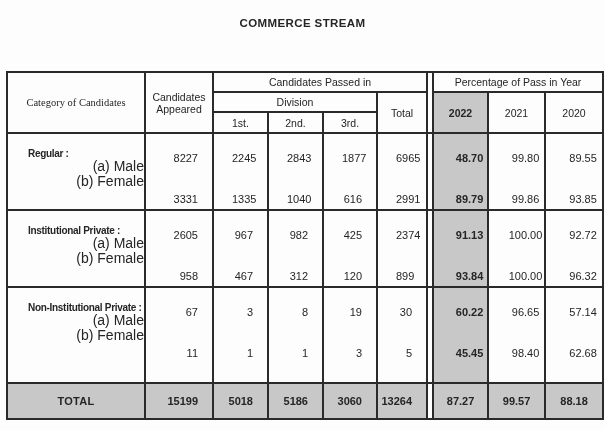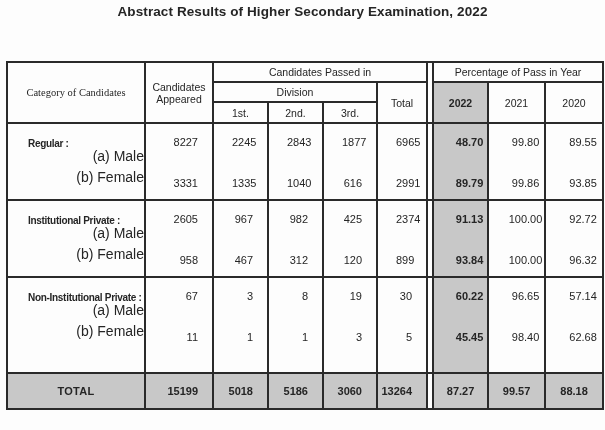--- a/index.html
+++ b/index.html
@@ -36,36 +36,36 @@
   .spacer { background: #ffffff; }
   .sp-h { border-top: none; border-bottom: none; }
   tr.section td { vertical-align: top; height: 77px; padding-left: 18px; }
   tr.section.tall td { height: 96px; }
   td.cat-cell { padding-left: 4px; }
   .sec-title {
     font-weight: bold; font-size: 10px; letter-spacing: -0.3px;
     padding: 13px 0 0 2px; line-height: 13px; white-space: nowrap;
   }
   .sec-label { font-size: 14px; padding-left: 10px; line-height: 13px; text-align: right; }
-  .sec-label.f { margin-top: 8px; }
+  .sec-label.f { margin-top: 2px; }
   td.num { text-align: right; padding-right: 14px; font-size: 11px; }
   td.pct { text-align: center; font-size: 11px; }
   td.y22 { background: var(--hl); font-weight: bold; }
   .v { line-height: 13px; }
-  .v.m { margin-top: 12px; }
+  .v.m { margin-top: 18px; }
   .v.f { margin-top: 28px; }
   tr.total-row td { height: 36px; background: var(--hl); font-weight: bold; vertical-align: middle; font-size: 11px; }
   tr.total-row td.total-label { text-align: center; letter-spacing: 0.3px; }
   tr.total-row td.spacer { background: #ffffff; }
 </style>
 </head>
 <body>
 
 <div class="titles">
-  <div class="page-title">Abstract Results of Higher Secondary Examination, 2022</div>
+  <div class="page-subtitle">COMMERCE STREAM</div>
 </div>
 
 <table class="results">
   <colgroup>
     <col style="width:138px">
       <col style="width:68px">
       <col style="width:55px">
       <col style="width:55px">
     <col style="width:54px">
       <col style="width:50px">

